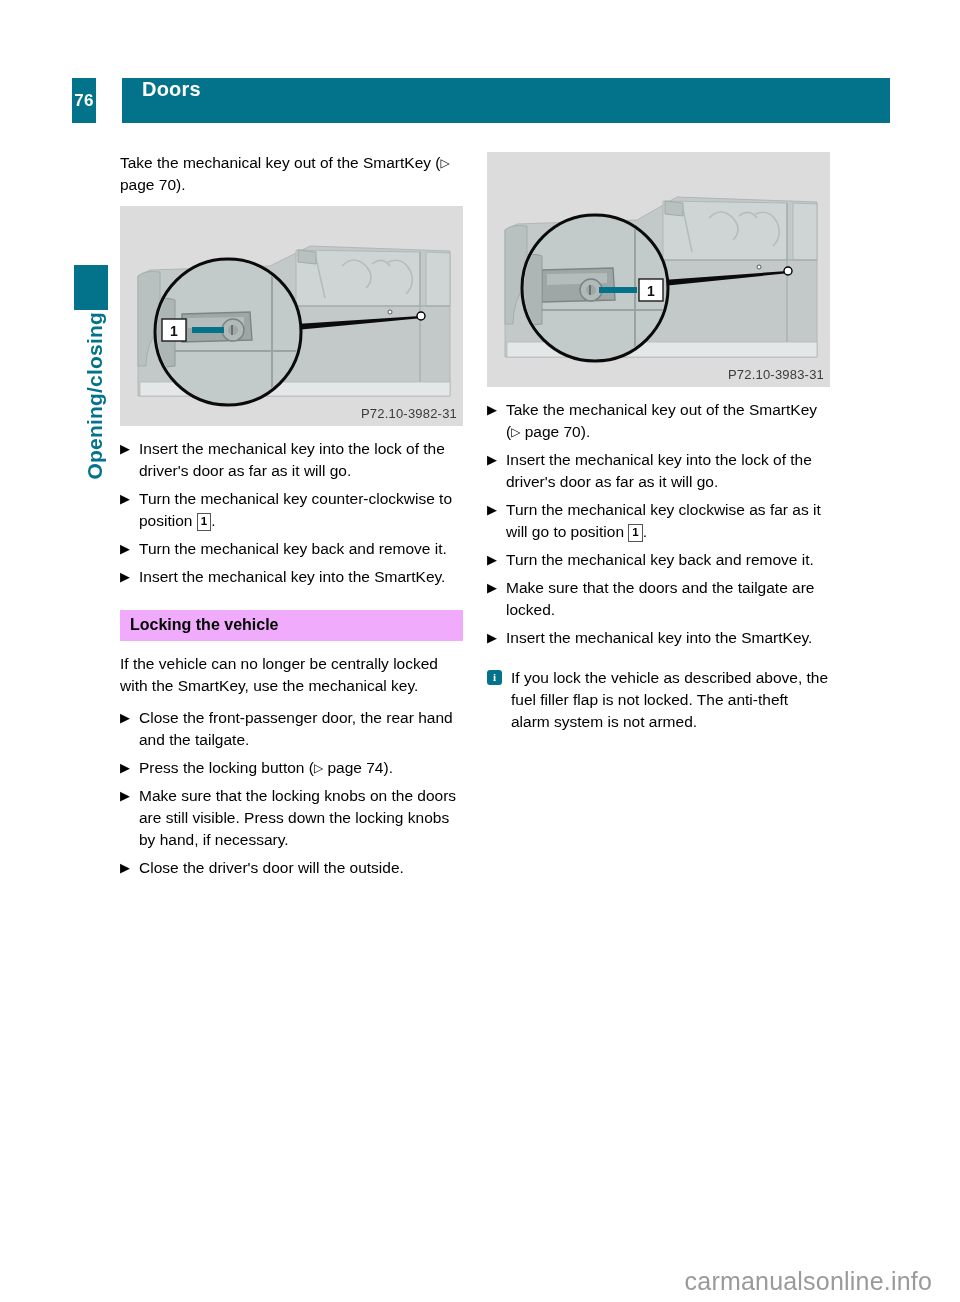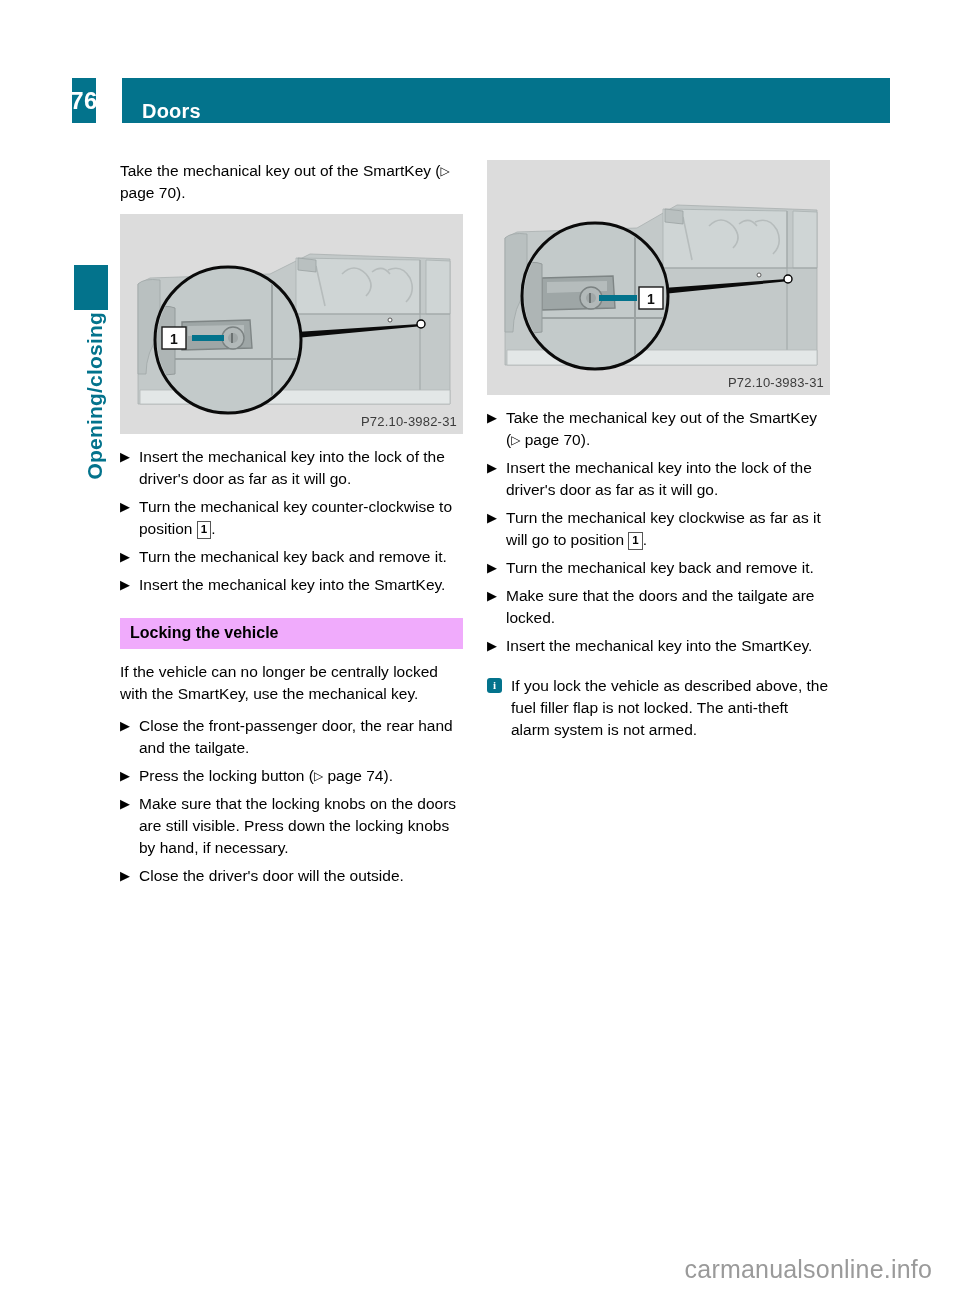--- a/index.html
+++ b/index.html
@@ -25,37 +25,37 @@
     height: 45px;
   }
   #page-number-box {
     position: absolute;
     left: 0;
     top: 0;
     width: 24px;
     height: 45px;
     background: #03738C;
     color: #ffffff;
-    font-size: 24px;
+    font-size: 17px;
     font-weight: bold;
     display: flex;
     align-items: center;
     justify-content: center;
     letter-spacing: 0.3px;
   }
   #header-title-bar {
     position: absolute;
     left: 50px;
     top: 0;
     right: 0;
     height: 45px;
     background: #03738C;
     color: #ffffff;
     display: flex;
-    align-items: flex-end;
+    align-items: flex-start;
   }
   #header-title-bar .title-text {
     font-size: 20px;
     font-weight: bold;
     padding-left: 20px;
     letter-spacing: 0.2px;
   }
 
   
   #section-tab {
@@ -82,21 +82,20 @@
     font-weight: bold;
     letter-spacing: 0.2px;
     white-space: nowrap;
   }
 
   
   .column {
     position: absolute;
     width: 343px;
     top: 152px;
-    margin-top: 8px;
   }
   #left-column { left: 120px; }
   #right-column { left: 487px; }
 
   
   .para {
     font-size: 15.5px;
     line-height: 22px;
     margin: 0 0 10px 0;
     color: #000;
@@ -194,21 +193,21 @@
     display: flex;
     align-items: center;
     justify-content: center;
     line-height: 1;
   }
 
   
   #watermark {
     position: absolute;
     right: 28px;
-    bottom: 18px;
+    bottom: 6px;
     font-size: 25px;
     color: #9a9a9a;
     letter-spacing: 0.2px;
   }
 </style>
 </head>
 <body>
 
 <div id="page-header">
   <div id="page-number-box">76</div>

